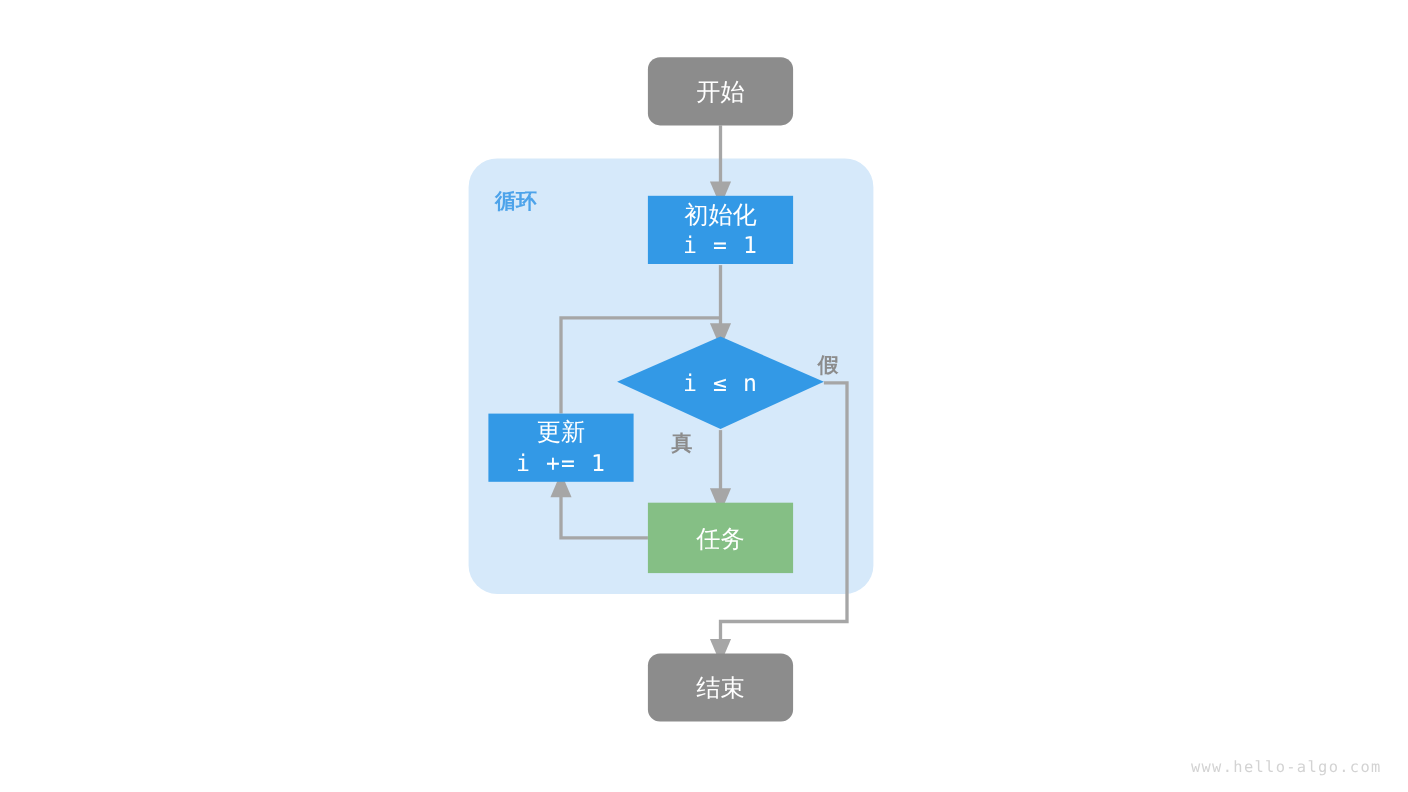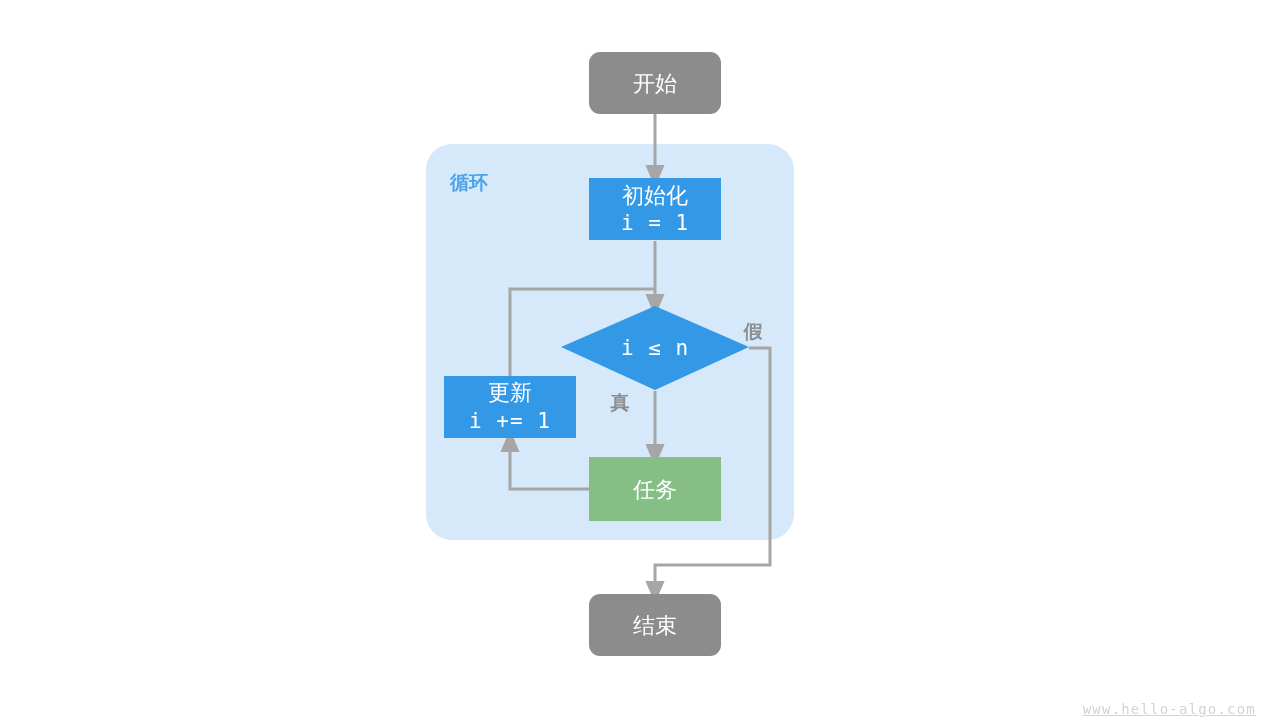--- a/index.html
+++ b/index.html
@@ -45,27 +45,26 @@
   }
   .branch-label {
     font-family: "Liberation Sans", sans-serif;
     font-size: 19px;
     font-weight: bold;
     fill: #8c8c8c;
   }
   .watermark {
     position: absolute;
     right: 24px;
-    bottom: 3px;
+    bottom: 14px;
     font-family: "DejaVu Sans Mono", "Liberation Mono", monospace;
     font-size: 14px;
     letter-spacing: 1.2px;
     color: #d3d3d3;
     user-select: none;
-    text-decoration: underline;
   }
 </style>
 </head>
 <body>
 
 <div id="canvas">
 
   <svg class="flow" viewBox="0 0 1280 720">
     <defs>
       <marker id="arrowhead" markerWidth="9" markerHeight="9" refX="4.2" refY="4" orient="auto" markerUnits="strokeWidth">

